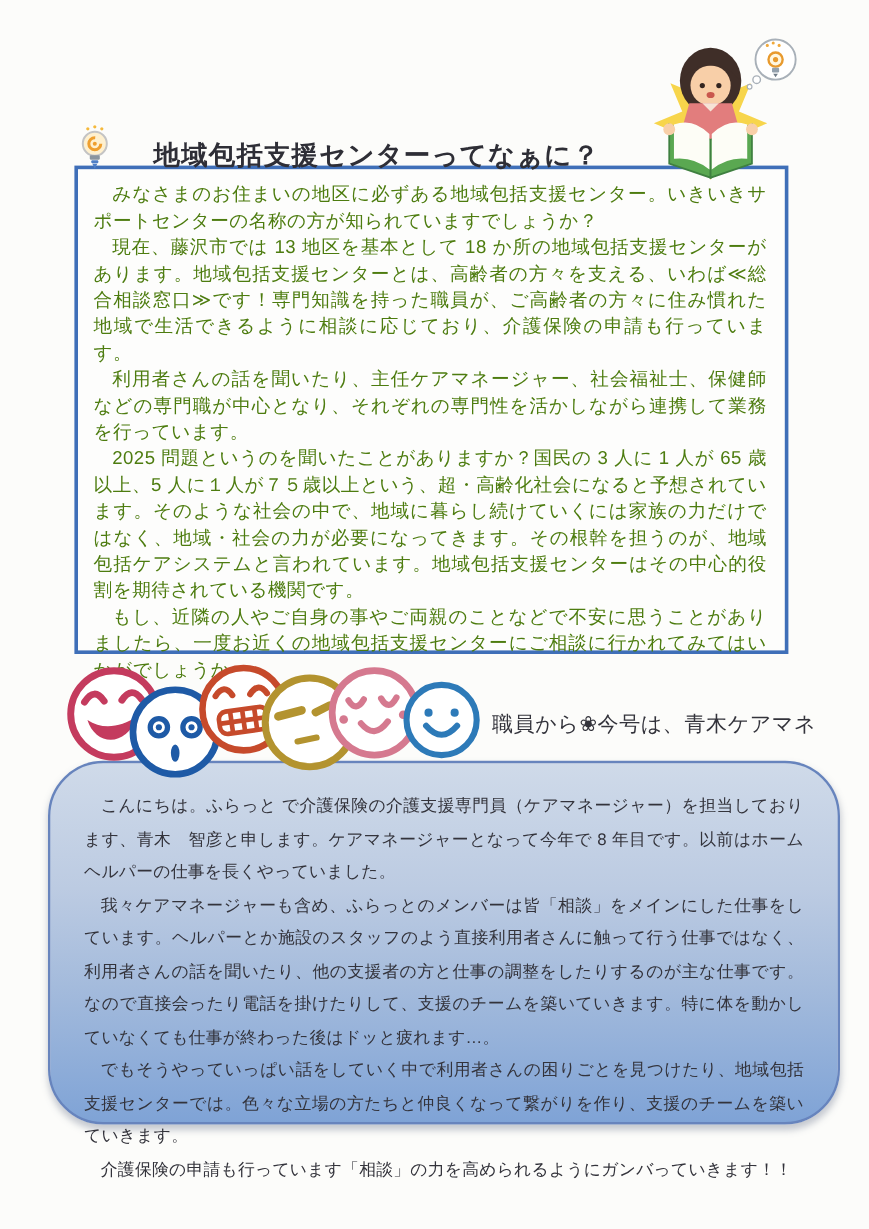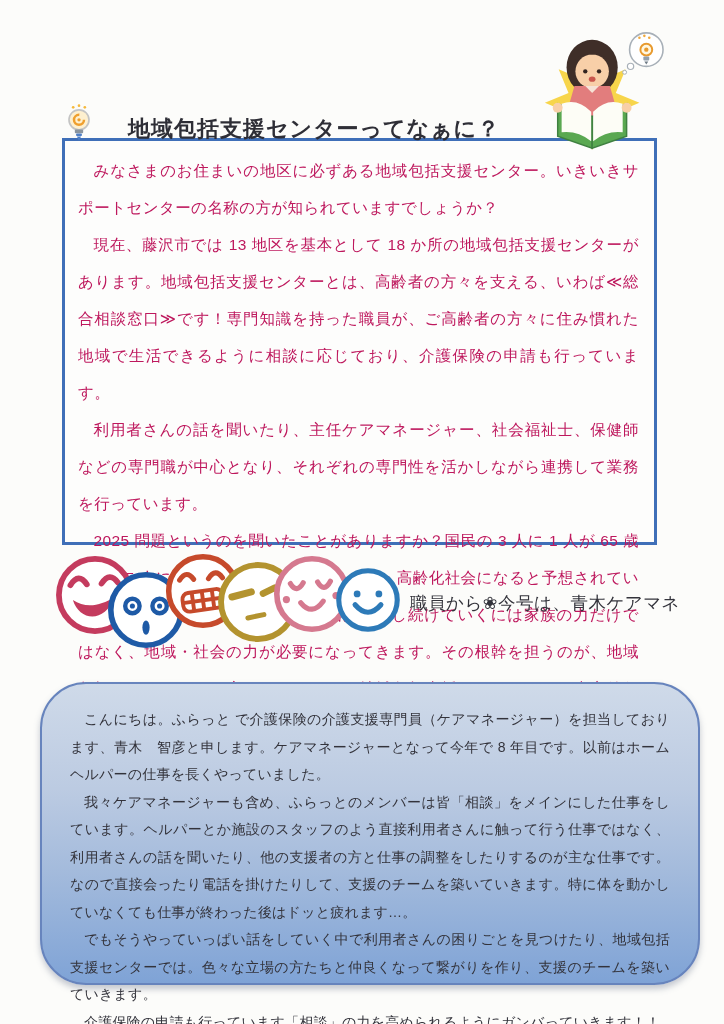--- a/index.html
+++ b/index.html
@@ -24,22 +24,22 @@
   }
   .bulb-icon-wrap { margin-left:7px; margin-right:34px; position:relative; top:8px; }
 
   
   .info-box {
     position:absolute; left:62px; top:138px; width:595px; height:407px;
     border:3px solid #3f6fb8; background:#fdfdfc;
     padding:11px 15px 8px 13px; z-index:1;
   }
   .info-box p {
-    margin:0; font-size:15.5px; line-height:37px;
-    text-indent:1em; letter-spacing:0.4px; color:#be185d;
+    margin:0; font-size:15.5px; line-height:22px;
+    text-indent:1em; letter-spacing:0.4px; color:#4d7c0f;
     text-align:justify;
   }
 
   
   .illustration {
     position:absolute; left:534px; top:26px; width:136px; height:128px; z-index:4;
   }
 
   
   .faces-row { position:absolute; left:54px; top:550px; width:360px; height:100px; z-index:3; }
@@ -57,21 +57,20 @@
   }
 
   
   .staff-box {
     position:absolute; left:40px; top:634px; width:660px; height:303px; z-index:2;
     border-radius:46px;
     border:2px solid #6784bd;
     background:linear-gradient(180deg,#cfdae9 0%,#bccbe2 35%,#a4bbdc 62%,#7fa3d6 100%);
     box-shadow:0 4px 6px rgba(90,100,125,0.35);
     padding:22px 28px 4px 28px;
-    margin-top:48px;
   }
   .staff-box p {
     margin:0; font-size:14px; line-height:27.5px;
     text-indent:1em; letter-spacing:0.2px; color:#33333b;
     text-align:justify;
   }
 </style>
 </head>
 <body>
 

